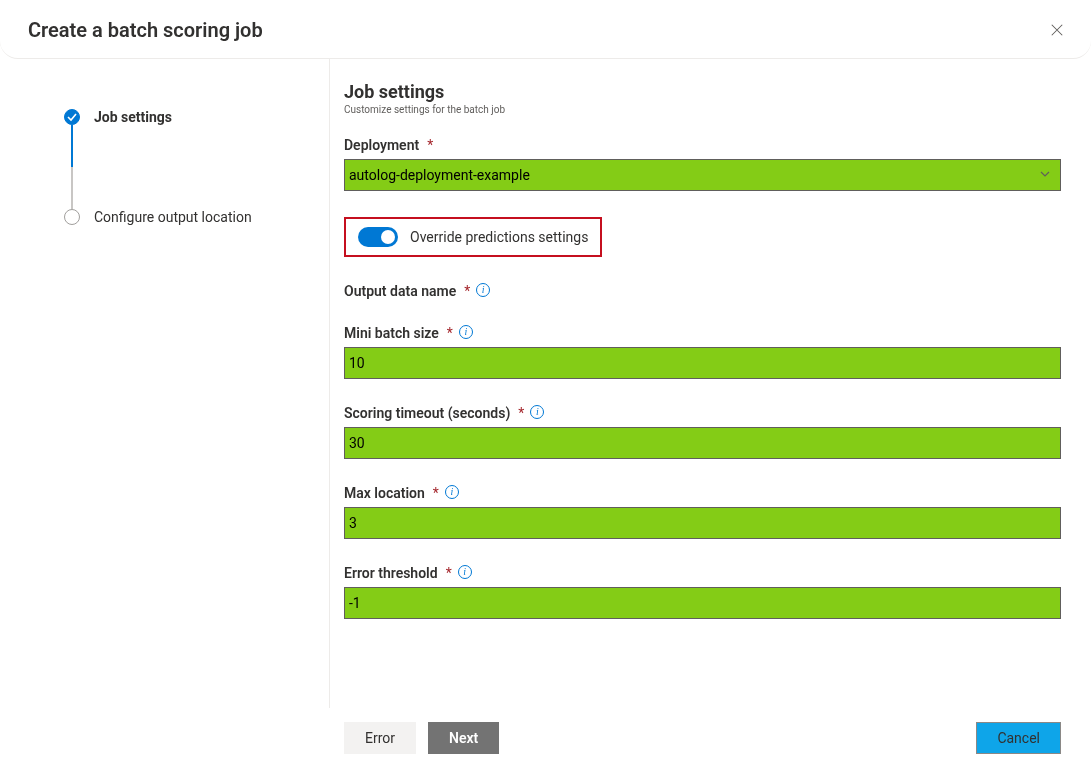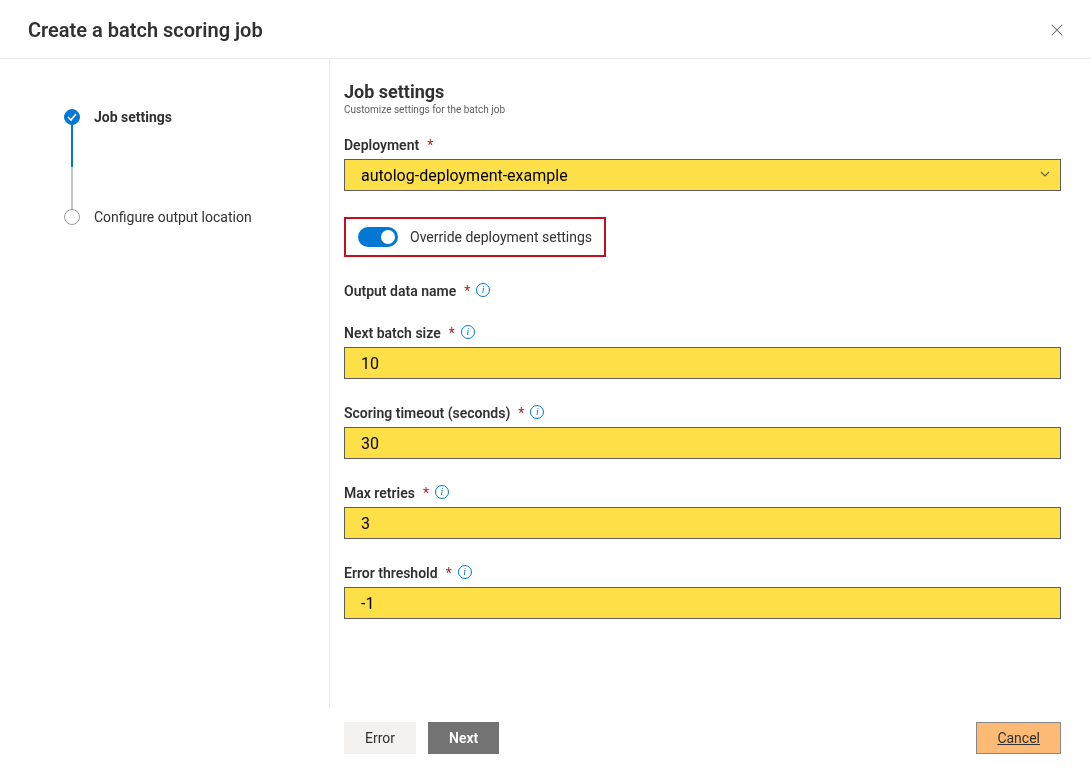--- a/index.html
+++ b/index.html
@@ -13,20 +13,21 @@
   }
   .dialog {
     width: 1091px; height: 772px;
     display: flex; flex-direction: column;
     position: relative;
   }
   .header {
     padding: 18px 12px 16px 28px;
     border-bottom: 1px solid #edebe9;
     position: relative;
+    border-radius: 18px;
   }
   .header-title {
     font-size: 20px; font-weight: 600;
   }
   .close-x {
     position: absolute; top: 20px; right: 24px;
     font-size: 16px; cursor: pointer; color: #605e5c;
     width: 20px; height: 20px; display:flex; align-items:center; justify-content:center;
   }
   .body {
@@ -82,23 +83,23 @@
     width: 14px; height: 14px; border-radius: 50%;
     border: 1px solid #0078d4; color: #0078d4;
     font-size: 10px; line-height:12px; display:inline-flex;
     align-items:center; justify-content:center;
     font-style: italic; font-family: Georgia, serif;
     font-weight: 400;
   }
   .text-input, .select-input {
     width: 100%; height: 32px;
     border: 1px solid #605e5c;
-    padding: 0 16px;
-    font-size: 16px; font-family: inherit;
-    background: #fde047;
+    padding: 0 4px;
+    font-size: 14px; font-family: inherit;
+    background: #84cc16;
   }
   .select-wrap { position: relative; }
   .select-wrap .chev {
     position: absolute; right: 10px; top: 50%; transform: translateY(-50%);
     pointer-events: none; color:#605e5c;
   }
   .select-input { padding-right: 28px; appearance: none; -webkit-appearance:none; cursor:pointer;}
 
   .toggle-row {
     display:flex; align-items:center; gap:12px;
@@ -121,23 +122,22 @@
   }
   .btn {
     height: 32px; padding: 0 20px;
     font-size: 14px; font-family: inherit;
     border: 1px solid transparent;
     cursor: pointer;
   }
   .btn-back { background: #f3f2f1; color: #323130; }
   .btn-next { background: #737373; color: #fff; font-weight:600; }
   .btn-cancel {
-    background: #fdba74; border: 1px solid #8a8886; color:#323130;
+    background: #0ea5e9; border: 1px solid #8a8886; color:#323130;
     margin-left: auto;
-    text-decoration: underline;
   }
 </style>
 </head>
 <body>
 
 <div class="dialog">
 
   <div class="header">
     <div class="header-title">Create a batch scoring job</div>
     <div class="close-x">
@@ -182,52 +182,52 @@
                 <path d="M2 4 L6 8 L10 4" stroke="#605e5c" stroke-width="1.2" fill="none"></path>
               </svg>
           </span>
         </div>
       </div>
 
       <div class="toggle-row">
         <div class="toggle">
           <div class="toggle-knob"></div>
         </div>
-        <span>Override deployment settings</span>
+        <span>Override predictions settings</span>
       </div>
 
       <div class="field">
         <div class="field-label">
           <span>Output data name</span>
             <span class="req">*</span>
           <span class="info-icon">i</span>
         </div>
       </div>
 
       <div class="field">
         <div class="field-label">
-          <span>Next batch size</span>
+          <span>Mini batch size</span>
             <span class="req">*</span>
           <span class="info-icon">i</span>
         </div>
         <input class="text-input" value="10" style="">
       </div>
 
       <div class="field">
         <div class="field-label">
           <span>Scoring timeout (seconds)</span>
             <span class="req">*</span>
           <span class="info-icon">i</span>
         </div>
         <input class="text-input" value="30" style="">
       </div>
 
       <div class="field">
         <div class="field-label">
-          <span>Max retries</span>
+          <span>Max location</span>
             <span class="req">*</span>
           <span class="info-icon">i</span>
         </div>
         <input class="text-input" value="3" style="">
       </div>
 
       <div class="field">
         <div class="field-label">
           <span>Error threshold</span>
             <span class="req">*</span>

